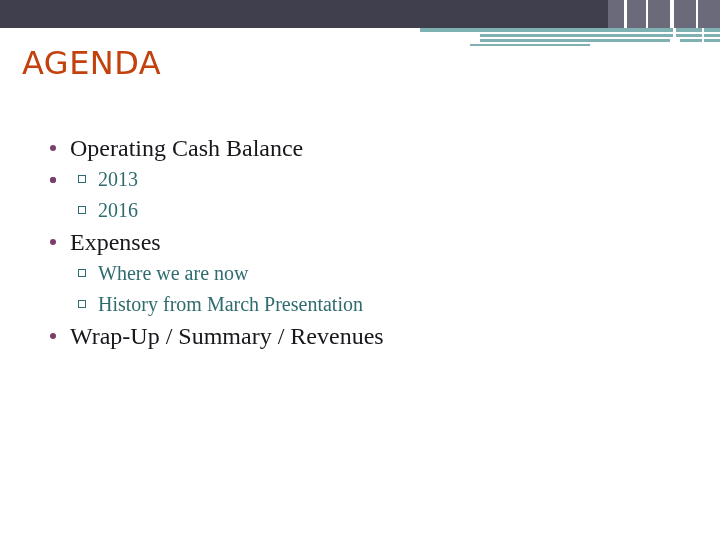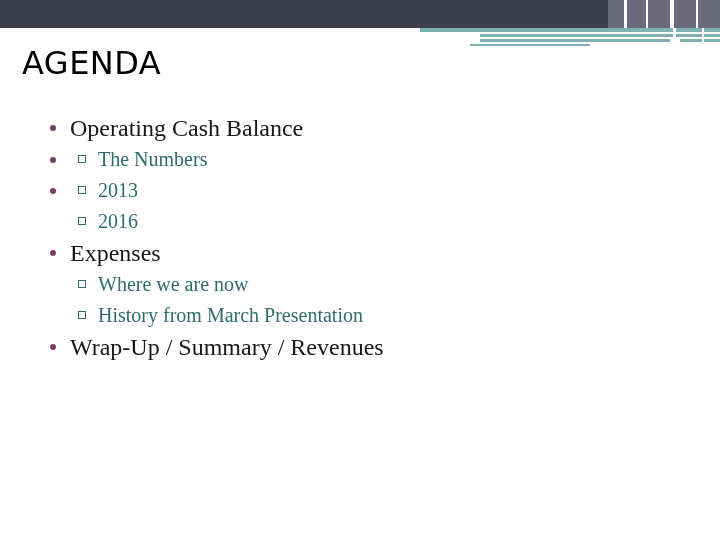--- a/index.html
+++ b/index.html
@@ -72,29 +72,29 @@
   .w2 { right: 16px; width: 2px; }
 
   
   .title {
     position: absolute;
     left: 22px;
     top: 44px;
     font-family: "DejaVu Sans", sans-serif;
     font-size: 32px;
     font-weight: 400;
-    color: #000000;
+    color: #c2410c;
     letter-spacing: 0.5px;
   }
 
   
   .content {
     position: absolute;
     left: 44px;
-    top: 112px;
+    top: 132px;
     width: 640px;
   }
   ul.level1 {
     list-style: none;
     margin: 0;
     padding: 0;
   }
   li.l1 {
     position: relative;
     padding-left: 26px;
@@ -162,24 +162,20 @@
   <ul class="level1">
 
     <li class="l1">
       <span class="bullet1"></span>
       <span>Operating Cash Balance</span>
     </li>
 
     <li class="l1">
       <span class="bullet1"></span>
       <ul class="level2">
-        <li class="l2">
-          <span class="bullet2"></span>
-          <span>The Numbers</span>
-        </li>
       </ul>
     </li>
 
     <li class="l1">
       <span class="bullet1"></span>
       <ul class="level2">
         <li class="l2">
           <span class="bullet2"></span>
           <span>2013</span>
         </li>

